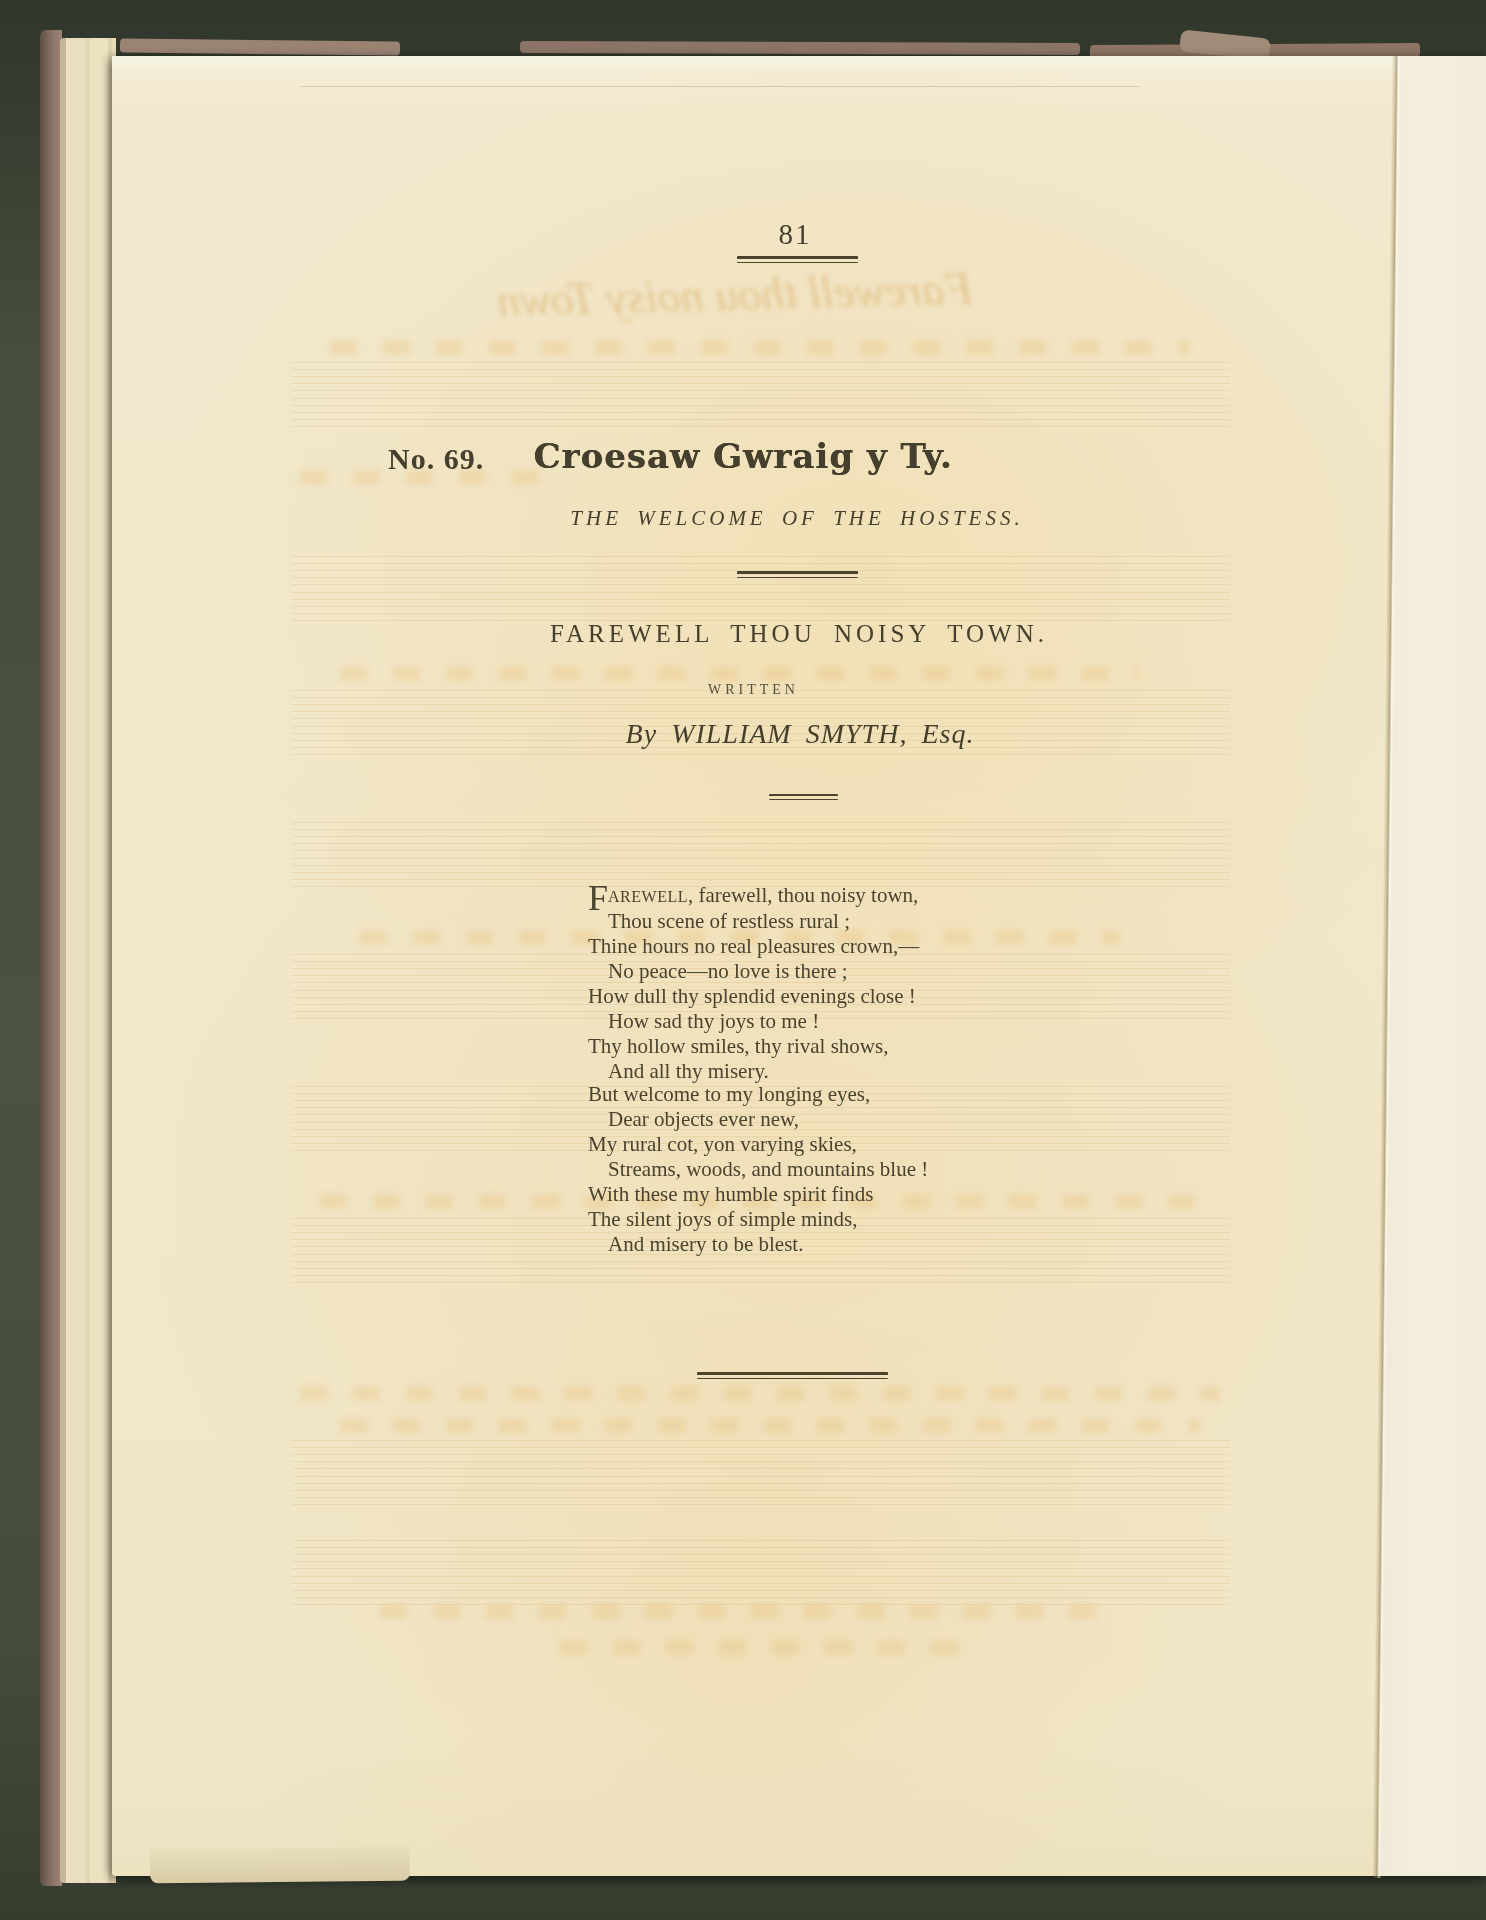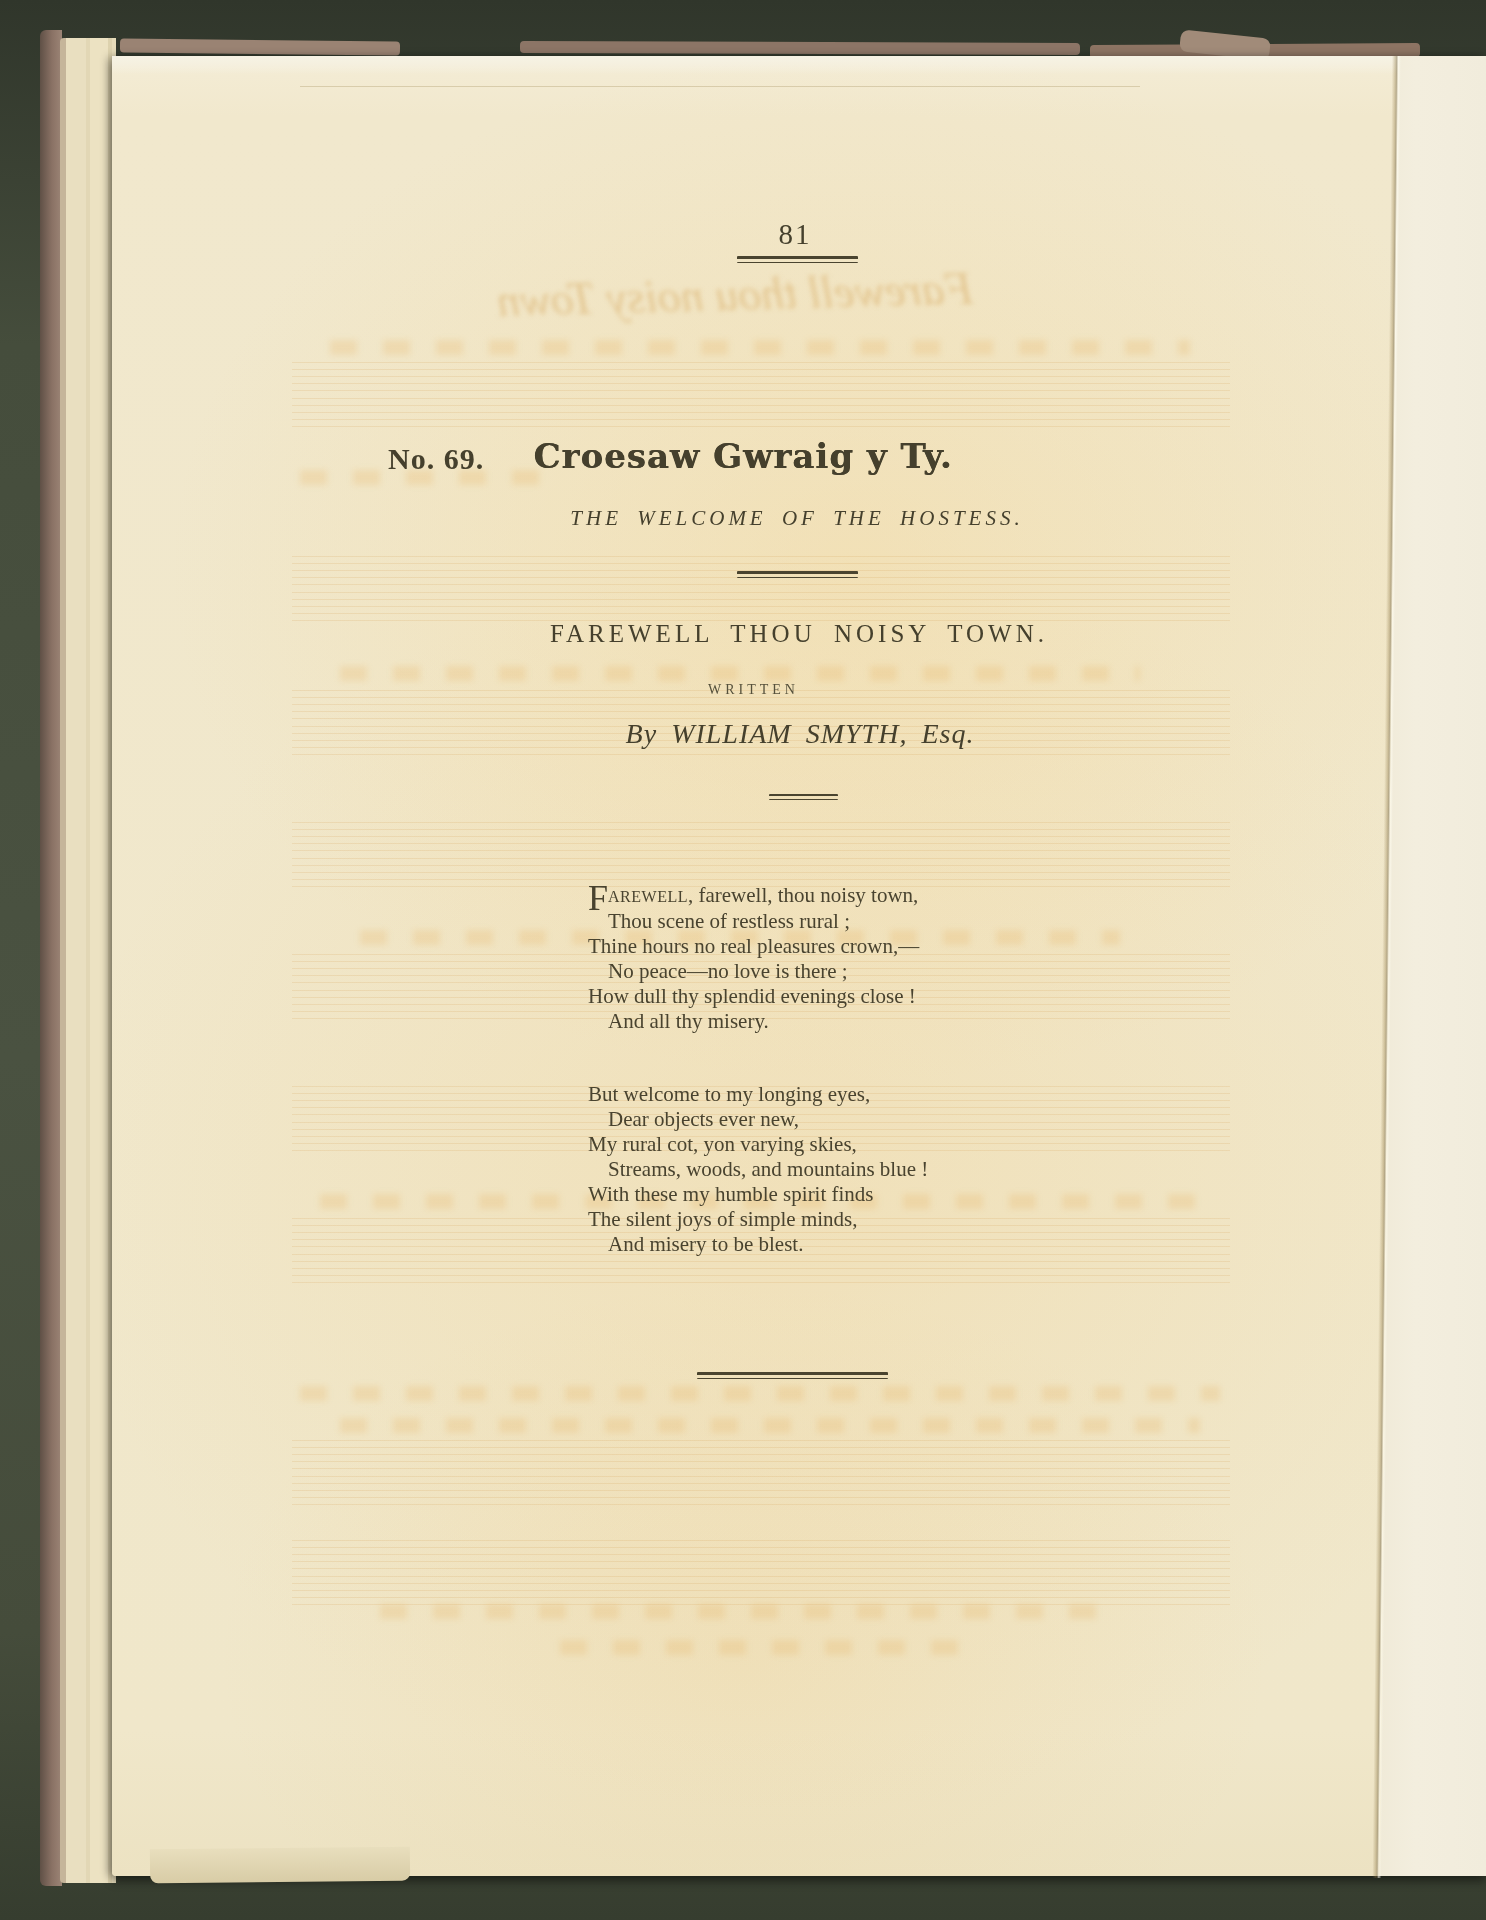--- a/index.html
+++ b/index.html
@@ -138,20 +138,22 @@
   <div class="ink byline">By WILLIAM SMYTH, Esq.</div>
 
   <div class="drule rule-by"></div>
 
   <div class="stanza stanza-1" id="stanza-1">
       <div class="poem-line"><span class="dropcap">F</span><span class="sc">AREWELL</span><span>, farewell, thou noisy town,</span></div>
       <div class="poem-line indent">Thou scene of restless rural ;</div>
       <div class="poem-line">Thine hours no real pleasures crown,—</div>
       <div class="poem-line indent">No peace—no love is there ;</div>
       <div class="poem-line">How dull thy splendid evenings close !</div>
+      <div class="poem-line indent">How sad thy joys to me !</div>
+      <div class="poem-line">Thy hollow smiles, thy rival shows,</div>
       <div class="poem-line indent">And all thy misery.</div>
     </div>
   <div class="stanza stanza-2" id="stanza-2">
       <div class="poem-line">But welcome to my longing eyes,</div>
       <div class="poem-line indent">Dear objects ever new,</div>
       <div class="poem-line">My rural cot, yon varying skies,</div>
       <div class="poem-line indent">Streams, woods, and mountains blue !</div>
       <div class="poem-line">With these my humble spirit finds</div>
       <div class="poem-line">The silent joys of simple minds,</div>
       <div class="poem-line indent">And misery to be blest.</div>

